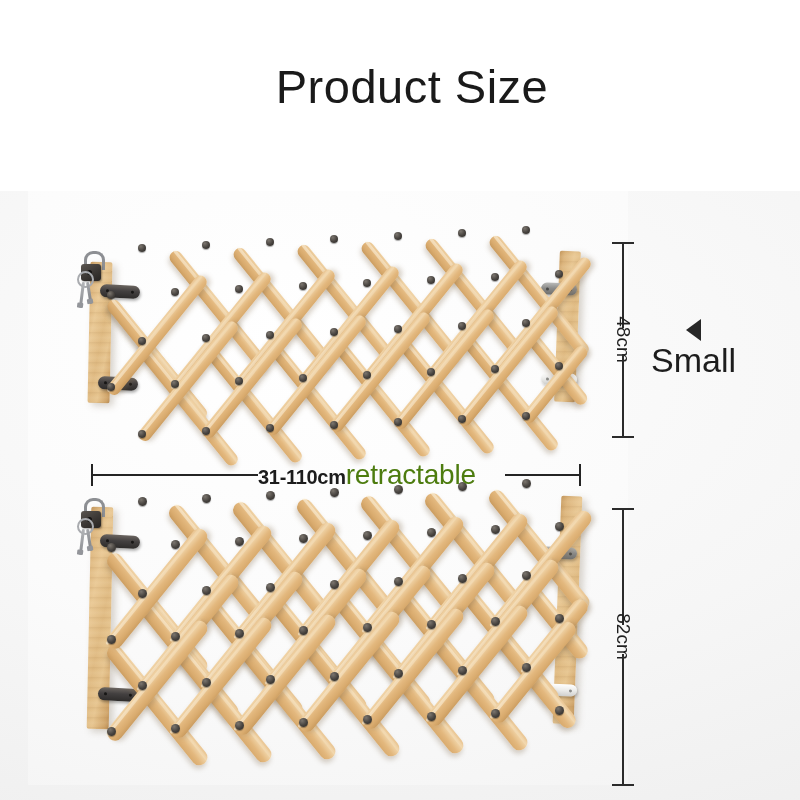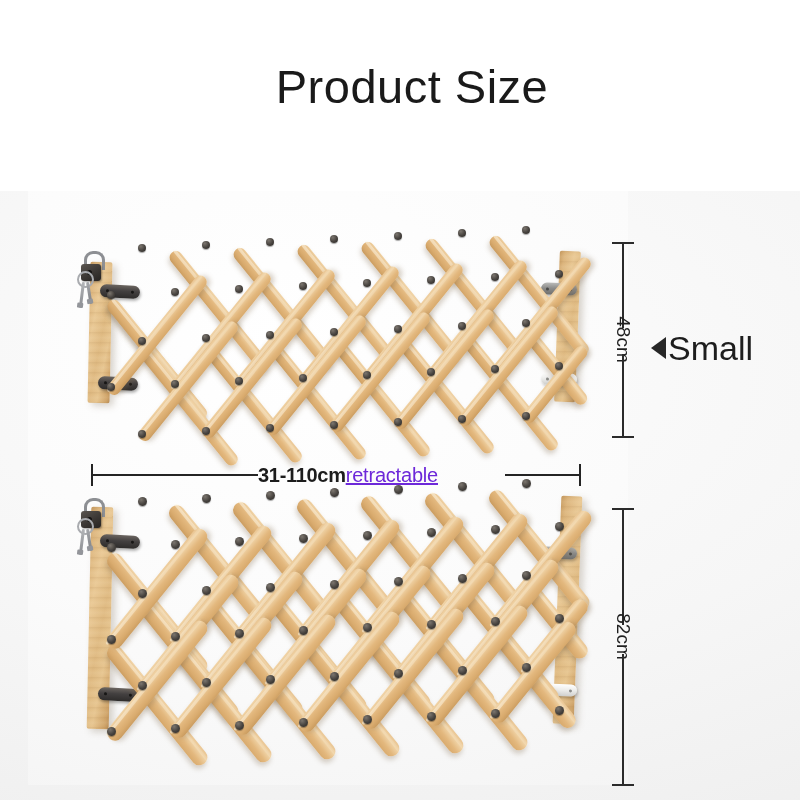--- a/index.html
+++ b/index.html
@@ -174,21 +174,21 @@
     position:absolute;top:50%;height:2px;margin-top:-1px;background:#242424;
   }
   .dim-h .cap{
     position:absolute;top:50%;width:2px;height:22px;margin-top:-11px;background:#242424;
   }
   .dim-h .hlabel{
     position:absolute;top:50%;transform:translateY(-50%);
     white-space:nowrap;line-height:1;
   }
   .hl-num{font-size:20px;font-weight:700;color:#1c1c1c;letter-spacing:-.3px;}
-  .hl-word{font-size:20px;font-weight:400;color:#6d28d9;letter-spacing:-.2px;text-decoration:underline;}
+  .hl-word{font-size:28px;font-weight:400;color:#4d7c0f;letter-spacing:-.2px;}
 
   
   .callout{
     position:absolute;display:flex;align-items:center;gap:2px;
   }
   .callout .tri{
     width:0;height:0;
     border-top:11px solid transparent;
     border-bottom:11px solid transparent;
     border-right:15px solid #272727;
@@ -449,21 +449,21 @@
   </div>
 
   <div class="dim-v" style="left:611px;top:242px;width:24px;height:196px;">
     <div class="cap" style="top:0;"></div>
     <div class="line" style="top:1px;height:85px;"></div>
     <div class="vlabel" style="top:88px;">48cm</div>
     <div class="line" style="top:112px;height:83px;"></div>
     <div class="cap" style="top:194px;"></div>
   </div>
 
-  <div class="callout" style="left:651px;top:331px;">
+  <div class="callout" style="left:651px;top:319px;flex-direction:column;">
     <div class="tri"></div>
     <div class="ctext">Small</div>
   </div>
 
   <div class="dim-h" style="left:90px;top:462px;width:492px;height:26px;">
     <div class="cap" style="left:1px;"></div>
     <div class="line" style="left:2px;width:166px;"></div>
     <div class="hlabel" style="left:168px;">
       <span class="hl-num">31-110cm</span><span class="hl-word">retractable</span>
     </div>

